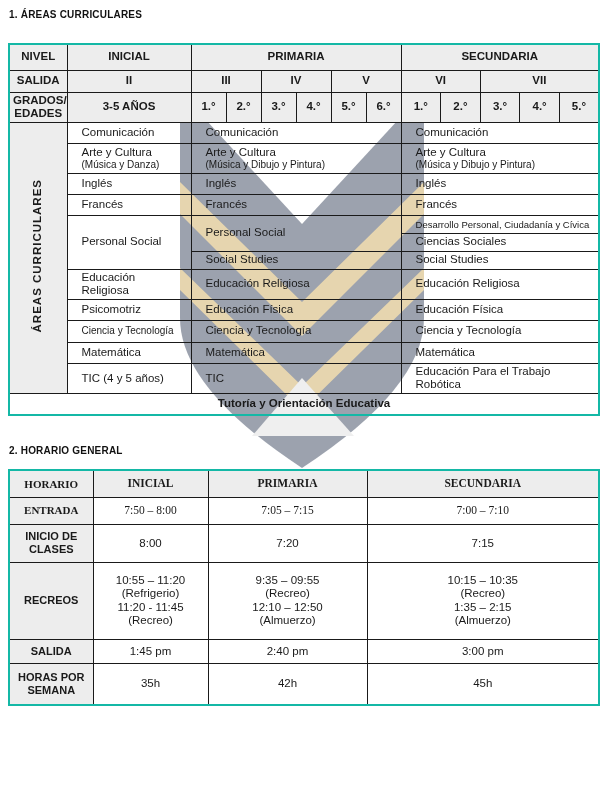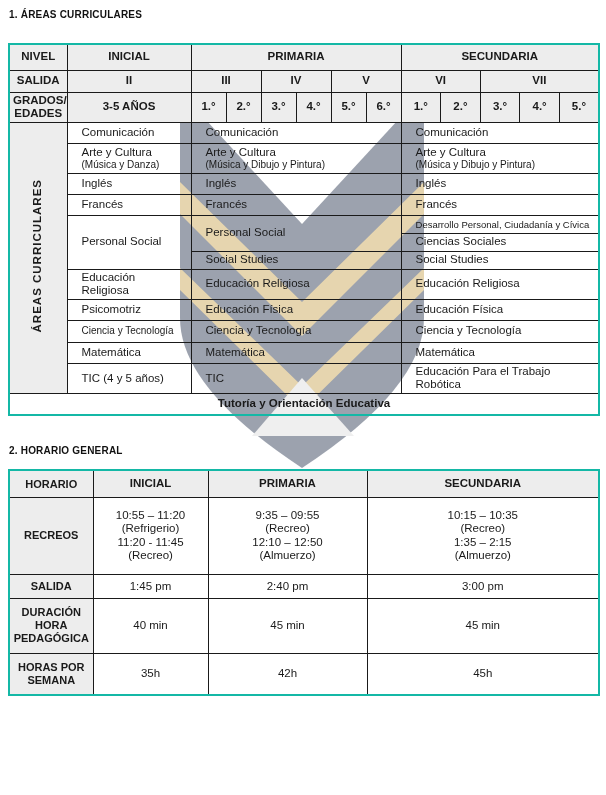--- a/index.html
+++ b/index.html
@@ -75,21 +75,21 @@
   .footer-cell {
     font-weight: bold;
     text-align: center;
     background: transparent;
   }
   
   .hr1 { height: 26px; } .hr2 { height: 22px; } .hr3 { height: 28px; }
   .r21 { height: 21px; } .r30 { height: 30px; } .r18 { height: 18px; }
   .r28 { height: 28px; } .r22 { height: 22px; }
   
-  .h27 { height: 27px; } .h38 { height: 38px; } .h77 { height: 77px; }
+  .h27 { height: 27px; font-family: Liberation Serif, serif; } .h38 { height: 38px; } .h77 { height: 77px; }
   .h24 { height: 24px; } .h55 { height: 55px; } .h36 { height: 36px; } .h42 { height: 42px; }
   #table2 th.lbl { font-size: 11px; }
   #table2 td { text-align: center; }
   .mline { display: block; }
 </style>
 </head>
 <body>
 
 <svg class="watermark" viewBox="0 0 260 356" aria-hidden="true">
   <path d="M8,4 H252 V202 Q252,272 130,352 Q8,272 8,202 Z" fill="#26334d"></path>
@@ -238,20 +238,32 @@
         <col style="width:159px">
         <col style="width:232px">
     </colgroup>
     <tbody>
         <tr class="h27">
       <th class="lbl">HORARIO</th>
       <th>INICIAL</th>
       <th>PRIMARIA</th>
       <th>SECUNDARIA</th>
     </tr>
+    <tr class="h27">
+      <th class="lbl">ENTRADA</th>
+      <td>7:50 – 8:00</td>
+      <td>7:05 – 7:15</td>
+      <td>7:00 – 7:10</td>
+    </tr>
+    <tr class="h38">
+      <th class="lbl">INICIO DE CLASES</th>
+      <td>8:00</td>
+      <td>7:20</td>
+      <td>7:15</td>
+    </tr>
     <tr class="h77">
       <th class="lbl">RECREOS</th>
       <td>
         <span class="mline">10:55 – 11:20</span>
         <span class="mline">(Refrigerio)</span>
         <span class="mline">11:20 - 11:45</span>
         <span class="mline">(Recreo)</span>
       </td>
       <td>
         <span class="mline">9:35 – 09:55</span>
@@ -265,26 +277,20 @@
         <span class="mline">1:35 – 2:15</span>
         <span class="mline">(Almuerzo)</span>
       </td>
     </tr>
     <tr class="h24">
       <th class="lbl">SALIDA</th>
       <td>1:45 pm</td>
       <td>2:40 pm</td>
       <td>3:00 pm</td>
     </tr>
-    <tr class="h55">
-      <th class="lbl">DURACIÓN HORA PEDAGÓGICA</th>
-      <td>40 min</td>
-      <td>45 min</td>
-      <td>45 min</td>
-    </tr>
     <tr class="h42">
       <th class="lbl">HORAS POR SEMANA</th>
       <td>35h</td>
       <td>42h</td>
       <td>45h</td>
     </tr>
   </tbody>
     </table>
 
 </div>

